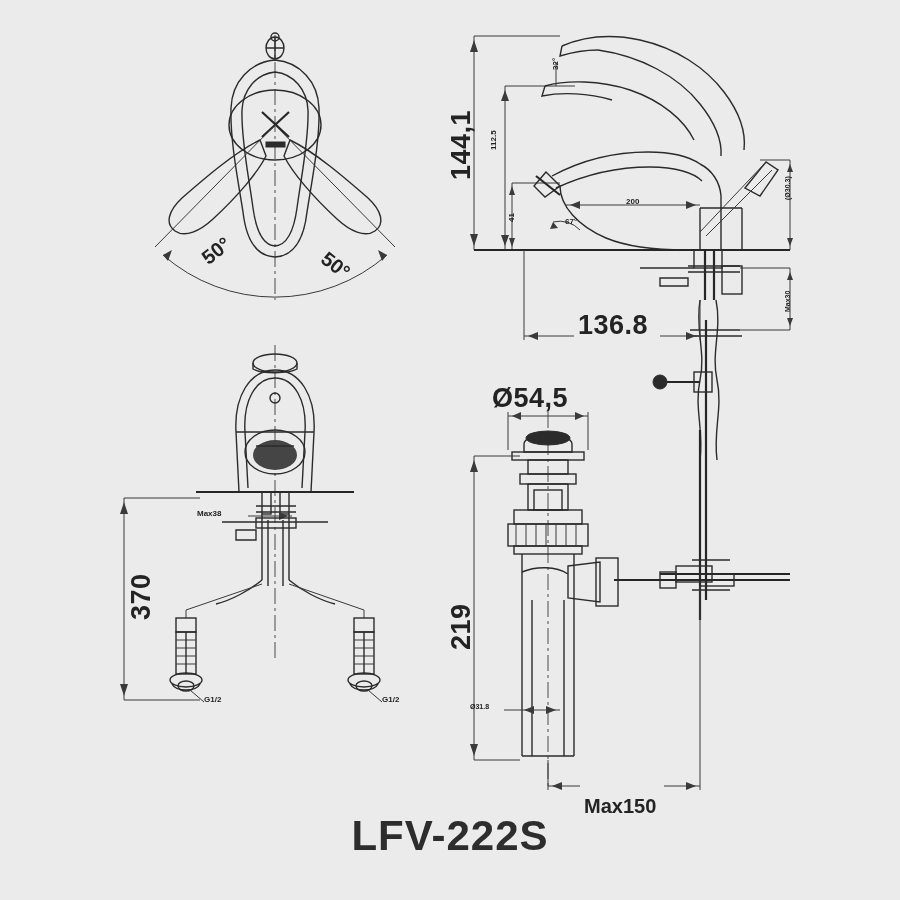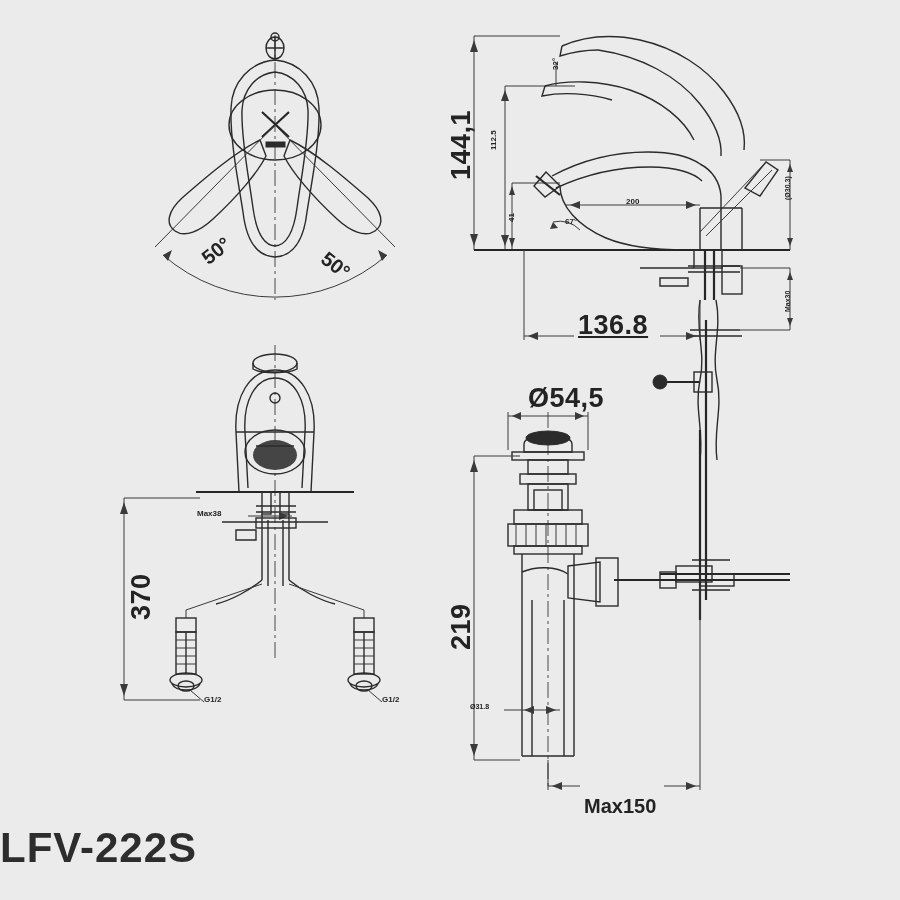--- a/index.html
+++ b/index.html
@@ -24,21 +24,22 @@
   .lbl{position:absolute;color:#232323;white-space:nowrap;line-height:1;}
   .lbl-big{font-size:27px;font-weight:bold;letter-spacing:0.5px;}
   .lbl-mid{font-size:20px;font-weight:bold;}
   .lbl-xs{font-size:8px;font-weight:bold;}
   .lbl-xxs{font-size:7px;font-weight:bold;}
   .rot90{transform:rotate(-90deg);transform-origin:left top;}
   .rot-ang-l{transform:rotate(-38deg);transform-origin:left top;}
   .rot-ang-r{transform:rotate(38deg);transform-origin:left top;}
 
   #title{
-    position:absolute;left:0;right:0;bottom:28px;
+    position:absolute;left:0;right:0;bottom:40px;
+    text-align:center;
     font-size:42px;font-weight:bold;color:#2d2d2d;
     letter-spacing:1px;
   }
 </style>
 </head>
 <body>
 
 <div id="sheet">
 
   <svg class="draw" viewBox="0 0 900 900">
@@ -315,26 +316,26 @@
   <div class="lbl lbl-mid rot-ang-r" style="left:330px;top:248px;">50°</div>
 
   <div class="lbl lbl-big rot90" style="left:448px;top:180px;">144,1</div>
   <div class="lbl lbl-xs rot90" style="left:490px;top:150px;">112.5</div>
   <div class="lbl lbl-xs rot90" style="left:508px;top:222px;">41</div>
   <div class="lbl lbl-xs" style="left:626px;top:198px;">200</div>
   <div class="lbl lbl-xs" style="left:565px;top:218px;">67°</div>
   <div class="lbl lbl-xs rot90" style="left:552px;top:70px;">32°</div>
   <div class="lbl lbl-xxs rot90" style="left:784px;top:200px;">(Ø30.3)</div>
   <div class="lbl lbl-xxs rot90" style="left:784px;top:312px;">Max30</div>
-  <div class="lbl lbl-big" style="left:578px;top:312px;text-decoration:underline;">136.8</div>
+  <div class="lbl lbl-big" style="left:578px;top:312px;">136.8</div>
 
   <div class="lbl lbl-big rot90" style="left:128px;top:620px;">370</div>
   <div class="lbl lbl-xs" style="left:197px;top:510px;text-align:right;">Max38</div>
   <div class="lbl lbl-xs" style="left:204px;top:696px;">G1/2</div>
   <div class="lbl lbl-xs" style="left:382px;top:696px;">G1/2</div>
 
-  <div class="lbl lbl-big" style="left:492px;top:385px;margin-left:36px;">Ø54,5</div>
+  <div class="lbl lbl-big" style="left:492px;top:385px;">Ø54,5</div>
   <div class="lbl lbl-big rot90" style="left:448px;top:650px;">219</div>
   <div class="lbl lbl-xxs" style="left:470px;top:703px;">Ø31.8</div>
   <div class="lbl lbl-mid" style="left:584px;top:760px;margin-top:36px;">Max150</div>
 
   <div id="title">LFV-222S</div>
 </div>
 
 </body></html>

